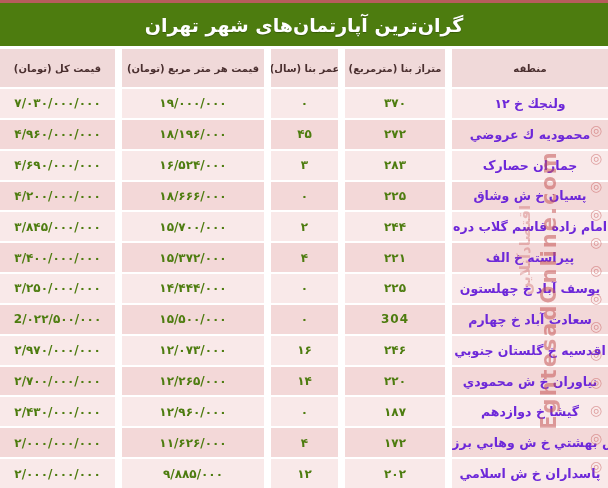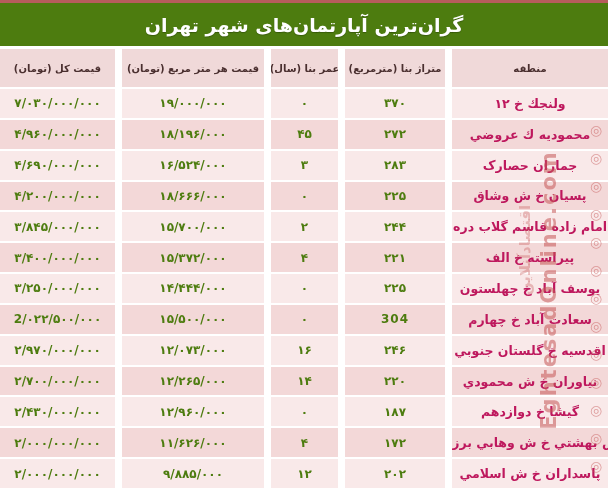--- a/index.html
+++ b/index.html
@@ -49,21 +49,21 @@
     white-space:nowrap;
   }
   .header .cell {
     background:#f0d9d9;
     color:#4a2f2f;
     font-size:10px; font-weight:bold;
   }
   .row.odd  .cell { background:#f9e9e9; }
   .row.even .cell { background:#f3d8d8; }
 
-  .cell.region { color:#be185d; font-size:12.5px; font-weight:bold; }
+  .cell.region { color:#6d28d9; font-size:12.5px; font-weight:bold; }
   .cell.num    { color:#4d7c0f; font-size:12px; font-weight:bold; letter-spacing:1px; }
 
   
   .wm-main {
     position:absolute;
     left:364px; top:278px;
     width:370px; height:24px;
     transform:rotate(-90deg);
     transform-origin:center center;
     display:flex; align-items:center; justify-content:center;

